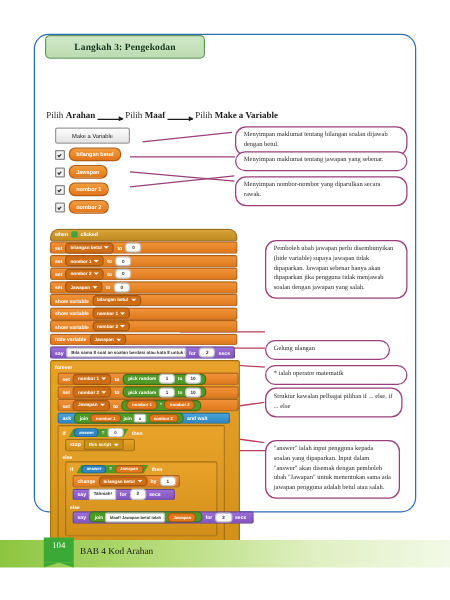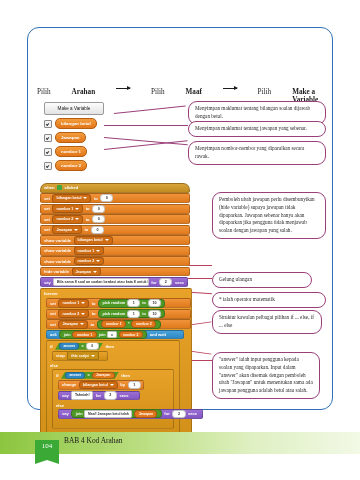--- a/index.html
+++ b/index.html
@@ -30,21 +30,21 @@
 
   
   .intro{
     position:absolute;left:37px;top:53px;width:288px;
     font-size:7.1px;line-height:1.62;text-align:justify;color:#1c1c1c;
   }
   .intro b{font-weight:bold;}
   .pilih-line{
     position:absolute;left:37px;top:88px;width:290px;
     font-size:7.2px;color:#1c1c1c;
-    display:flex;align-items:flex-start;gap:21px;
+    display:flex;align-items:flex-end;gap:2px;
   }
   .pilih-line b{font-weight:bold;}
   .arrow{display:inline-block;width:20px;height:1px;background:#1c1c1c;position:relative;}
   .arrow:after{content:"";position:absolute;right:-1px;top:-2px;border-left:4px solid #1c1c1c;border-top:2.5px solid transparent;border-bottom:2.5px solid transparent;}
 
   
   .mv-panel{position:absolute;left:44px;top:102px;width:96px;}
   .mv-btn{
     width:58px;height:11px;background:linear-gradient(180deg,#fdfdfd,#e3e3e3);
     border:1px solid #9a9a9a;border-radius:2px;
@@ -137,40 +137,43 @@
     font-size:4.1px;font-weight:bold;color:#fff;}
   .cbody{margin-left:5px;}
   .cfoot{height:4px;}
 
   
   .footer{
     position:absolute;left:0;top:432px;width:360px;height:22px;
     background:linear-gradient(90deg,#8cc63f 0%,#b9dd7e 38%,#dff0c2 70%,#f2f9e6 100%);
   }
   .pagenum{
-    position:absolute;left:35px;top:440px;width:24px;height:20px;
+    position:absolute;left:35px;top:430px;width:24px;height:20px;
     background:#3aa935;display:flex;align-items:flex-start;justify-content:center;
     color:#fff;font-size:7px;padding-top:2px;box-sizing:border-box;
     font-family:"Liberation Serif",serif;
   }
   .pagenum:after{
     content:"";position:absolute;left:0;bottom:-4px;width:0;height:0;
     border-left:12px solid #3aa935;border-right:12px solid #3aa935;border-bottom:4px solid transparent;
   }
   .footer-label{
     position:absolute;left:64px;top:436px;font-size:7.4px;color:#1a1a1a;
   }
 </style>
 </head>
 <body>
 
 <div class="page">
 
   <div class="frame"></div>
 
+  <div class="step-tab">
+    <span>Langkah 3: Pengekodan</span>
+  </div>
 
 
   <div class="pilih-line">
     <span>Pilih </span>
       <b>Arahan</b>
     <i class="arrow"></i>
     <span>Pilih </span>
       <b>Maaf</b>
     <i class="arrow"></i>
     <span>Pilih </span>

